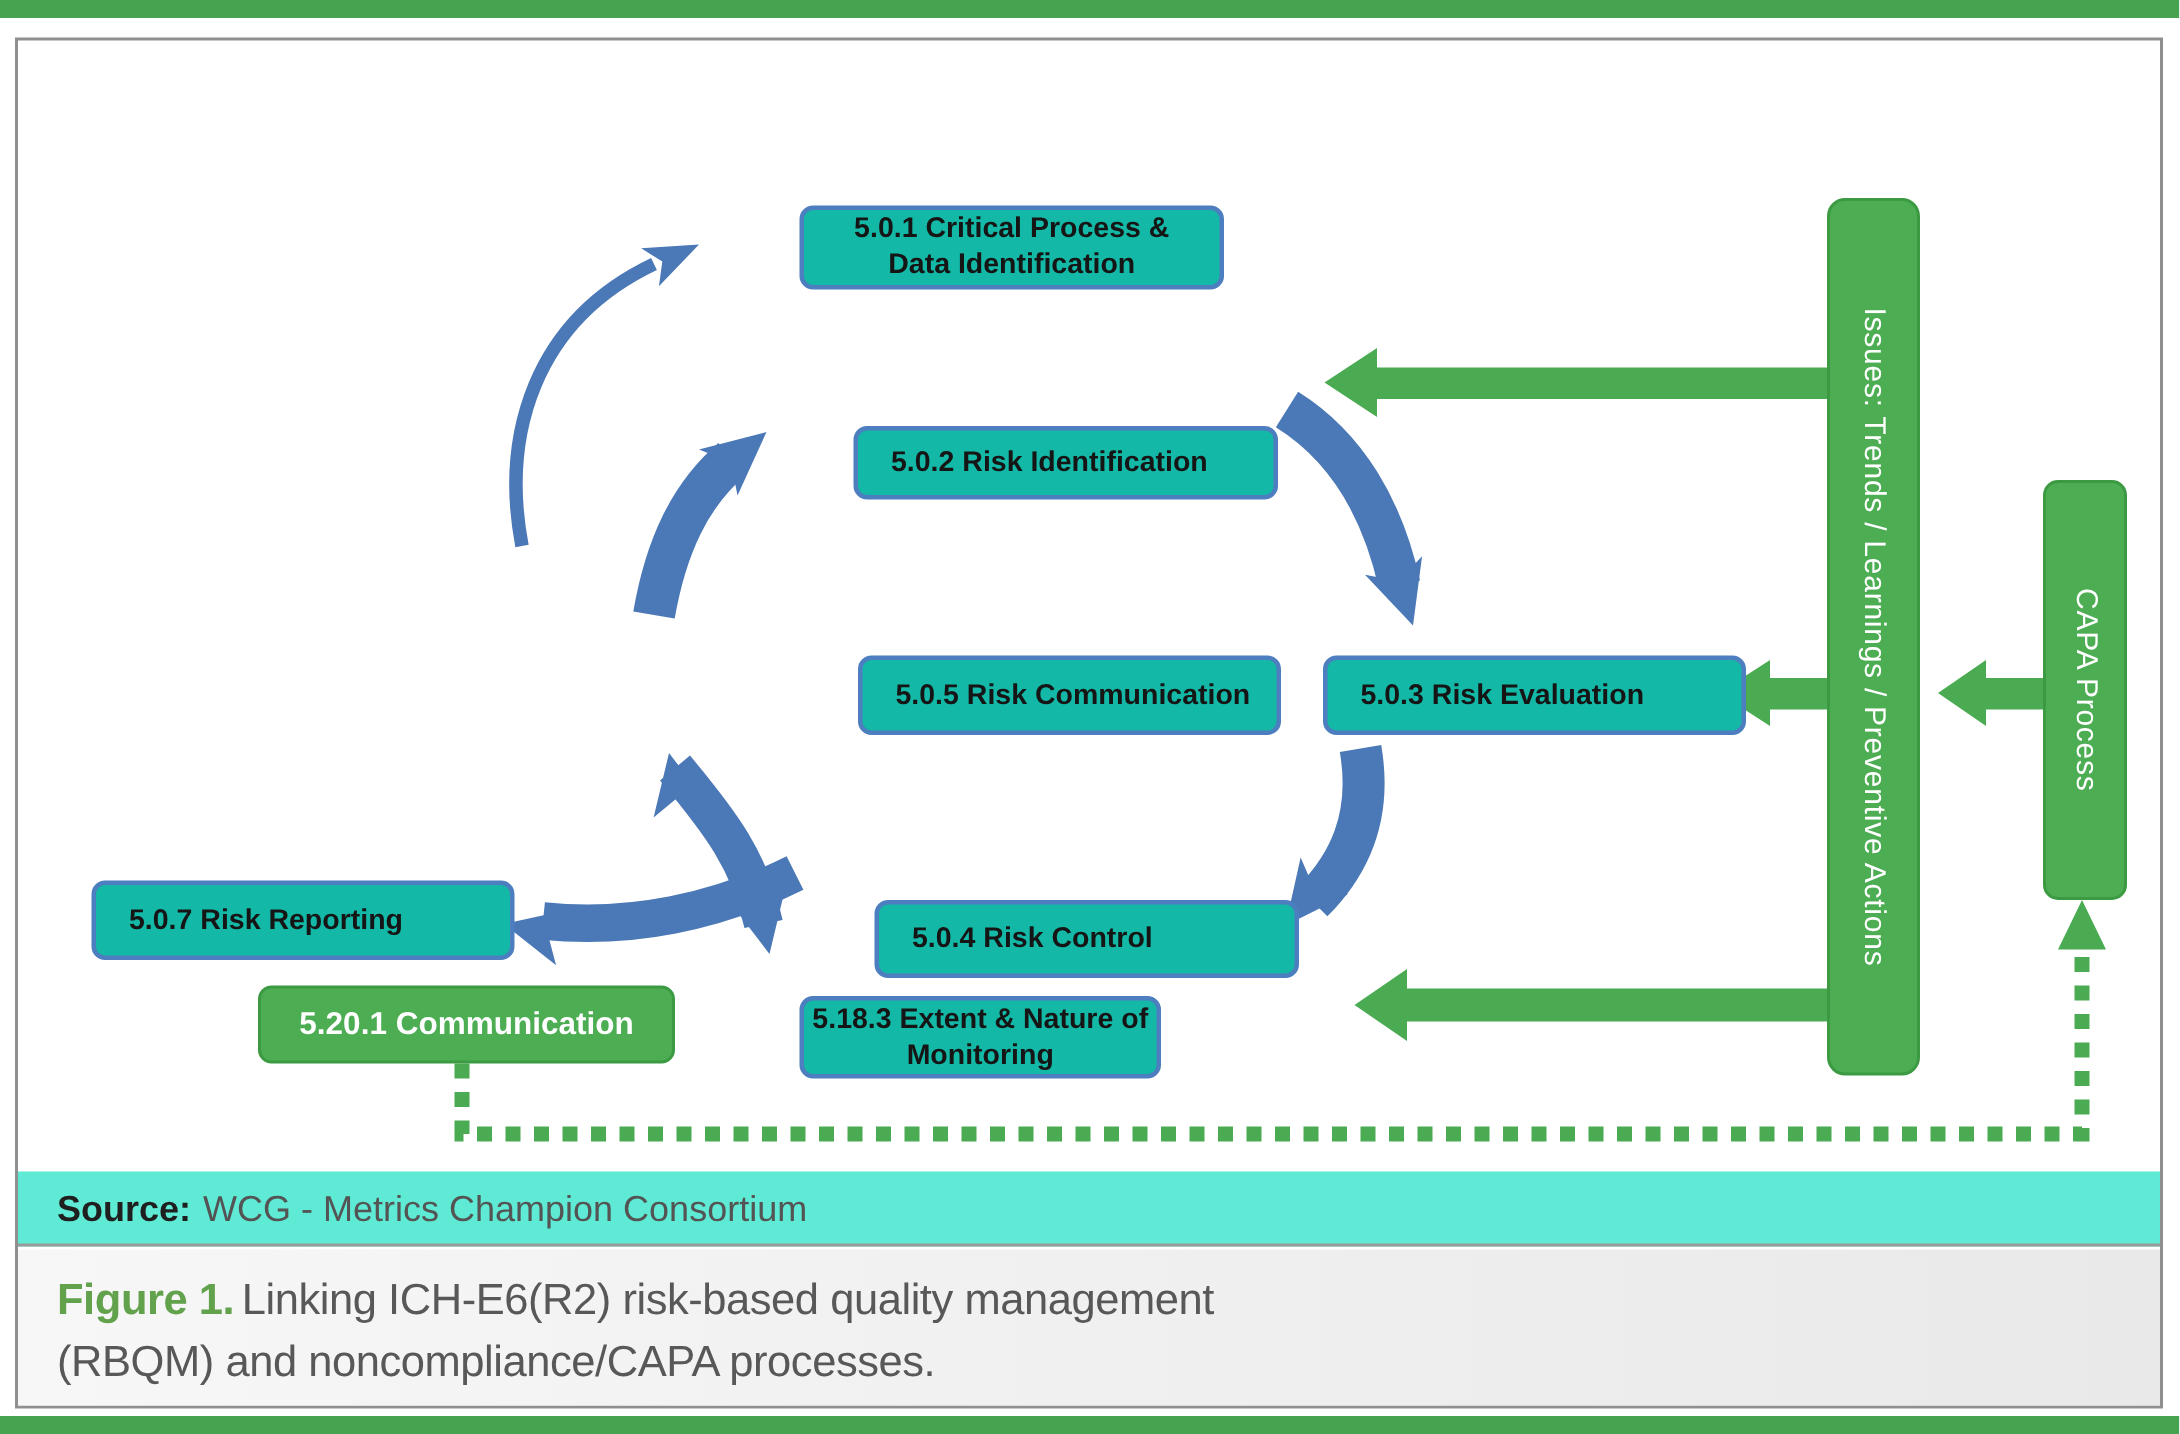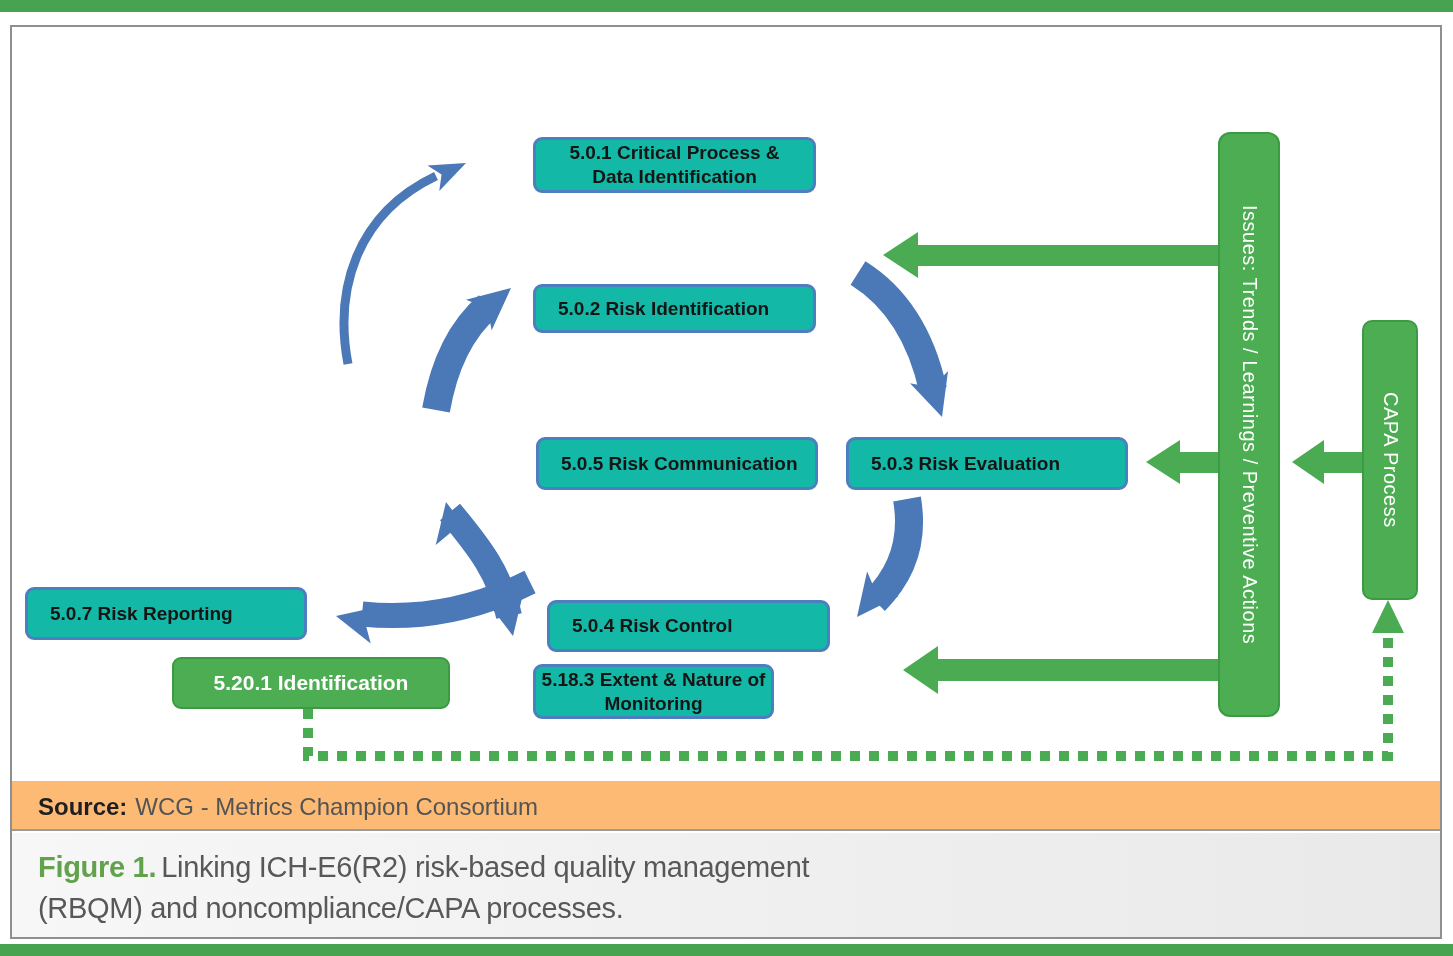--- a/index.html
+++ b/index.html
@@ -12,35 +12,35 @@
 
   
   #frame{position:absolute;left:10px;top:25px;width:1432px;height:914px;
          border:2px solid #8f8f8f;background:#ffffff;box-sizing:border-box;}
   #header-strip{position:absolute;left:0;top:0;width:100%;height:72px;
                 background:linear-gradient(180deg,#fbfbfb,#ececec);
                 border-bottom:2px solid #9a9a9a;box-sizing:border-box;}
   #header-strip .title{position:absolute;left:26px;top:16px;font-size:30px;font-weight:bold;
                 color:#4b4b4b;letter-spacing:-0.5px;}
   #diagram{position:absolute;left:0;top:74px;width:100%;height:680px;background:#ffffff;}
-  #source-strip{position:absolute;left:0;top:754px;width:100%;height:50px;background:#fdba74;
+  #source-strip{position:absolute;left:0;top:754px;width:100%;height:50px;background:#5eead4;
                 border-bottom:2px solid #9a9a9a;box-sizing:border-box;}
   #source-strip .src{position:absolute;left:26px;top:12px;font-size:24px;color:#545454;}
   #source-strip .src b{color:#1f1f1f;margin-right:8px;}
   #caption-strip{position:absolute;left:0;top:806px;width:100%;height:104px;
                  background:linear-gradient(90deg,#f7f7f7,#e9e9e9);}
   #caption-strip .cap{position:absolute;left:26px;top:14px;font-size:29px;line-height:41px;
                  color:#585858;letter-spacing:-0.3px;}
   #caption-strip .cap .figlabel{color:#63a24d;font-weight:bold;margin-right:5px;}
 
   
   .bluebox{position:absolute;background:#14b8a6;border:3px solid #4d7ebf;border-radius:9px;
            box-sizing:border-box;color:#151515;font-weight:bold;font-size:19px;
            display:flex;flex-direction:column;justify-content:center;}
-  .bluebox.left{padding-left:22px;align-items:flex-start;}
+  .bluebox.left{padding-left:22px;align-items:flex-start;margin-left:36px;}
   .bluebox.center{align-items:center;text-align:center;line-height:24px;}
   .greenbox{position:absolute;background:#4cad53;border:2px solid #3c9a43;border-radius:9px;
             box-sizing:border-box;color:#ffffff;display:flex;align-items:center;justify-content:center;}
   .vertical{writing-mode:vertical-rl;text-orientation:mixed;font-size:20px;font-weight:500;
             letter-spacing:0.5px;}
 
   #box-501{left:533px;top:137px;width:283px;height:56px;}
   #box-502{left:533px;top:284px;width:283px;height:49px;}
   #box-506{left:212px;top:437px;width:284px;height:53px;}
   #box-505{left:536px;top:437px;width:282px;height:53px;}
@@ -130,21 +130,21 @@
     <span>5.0.7 Risk Reporting</span>
   </div>
   <div id="box-504" class="bluebox left">
     <span>5.0.4 Risk Control</span>
   </div>
   <div id="box-5183" class="bluebox center">
     <span>5.18.3 Extent &amp; Nature of</span>
     <span>Monitoring</span>
   </div>
   <div id="box-noncompliance" class="greenbox">
-    <span>5.20.1 Identification</span>
+    <span>5.20.1 Communication</span>
   </div>
   <div id="bar-issues" class="greenbox vertical">
     <span>Issues: Trends / Learnings / Preventive Actions</span>
   </div>
   <div id="box-capa" class="greenbox vertical">
     <span>CAPA Process</span>
   </div>
 
   <div id="bar-bottom" class="accent-bar"></div>
 </div>

